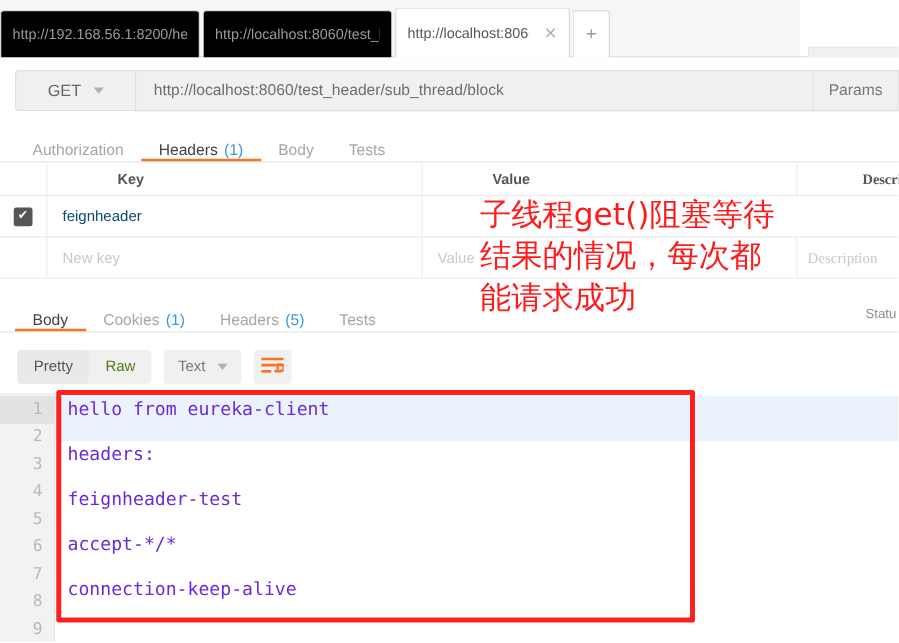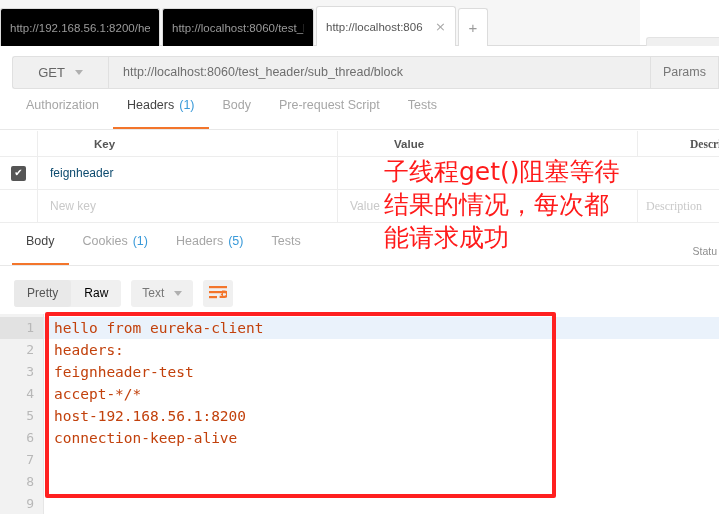--- a/index.html
+++ b/index.html
@@ -149,21 +149,21 @@
     width: 719px; height: 32px;
     display: flex;
     align-items: flex-start;
     border-bottom: 1px solid #e8e8e8;
     padding-left: 12px;
     background: #ffffff;
   }
   .reqtab {
     height: 31px;
     padding: 0 14px;
-    display: flex; align-items: flex-start;
+    display: flex; align-items: flex-end;
     font-size: 12.5px;
     color: #a6a6a6;
     white-space: nowrap;
     border-bottom: 2px solid transparent;
   }
   .reqtab.active {
     color: #444444;
     border-bottom: 2px solid #f3752b;
   }
   .reqtab .cnt { color: #3a9ad9; margin-left: 5px; }
@@ -255,21 +255,21 @@
     background: #f0f0f0;
     border-radius: 3px;
     height: 27px;
     align-items: center;
   }
   .seg {
     padding: 0 13px;
     height: 27px;
     display: flex; align-items: center;
     font-size: 12px;
-    color: #000000;
+    color: #4d7c0f;
   }
   .seg.active {
     color: #555555;
     background: #e9e9e9;
     border-radius: 3px;
   }
   .fmt-select {
     display: flex; align-items: center; gap: 10px;
     background: #f0f0f0;
     border-radius: 3px;
@@ -310,25 +310,25 @@
     color: #b8b8b8;
   }
   .gutter .ln.first { background: #e2e2e2; }
   .code-lines {
     flex: 1;
     padding-top: 3px;
     padding-left: 10px;
     overflow: hidden;
   }
   .code-lines .cl {
-    height: 22px;
+    height: 36px;
     line-height: 22px;
     font-family: "DejaVu Sans Mono", monospace;
     font-size: 14.5px;
-    color: #c2410c;
+    color: #6d28d9;
     white-space: pre;
   }
   .code-lines .cl.first {
     background: #eaf2fb;
     margin-left: -10px;
     padding-left: 10px;
   }
 
   
   .red-note {
@@ -393,23 +393,20 @@
   <div class="reqtabs">
     <div class="reqtab">
       <span>Authorization</span>
     </div>
     <div class="reqtab active">
       <span>Headers</span>
       <span class="cnt">(1)</span>
     </div>
     <div class="reqtab">
       <span>Body</span>
-    </div>
-    <div class="reqtab">
-      <span>Pre-request Script</span>
     </div>
     <div class="reqtab">
       <span>Tests</span>
     </div>
   </div>
 
   <div class="hdr-table">
     <div class="hdr-row head">
       <div class="cell-check"></div>
       <div class="cell-key">
@@ -501,21 +498,20 @@
       <div class="ln">6</div>
       <div class="ln">7</div>
       <div class="ln">8</div>
       <div class="ln">9</div>
     </div>
     <div class="code-lines">
       <div class="cl first">hello from eureka-client</div>
       <div class="cl">headers:</div>
       <div class="cl">feignheader-test</div>
       <div class="cl">accept-*/*</div>
-      <div class="cl">host-192.168.56.1:8200</div>
       <div class="cl">connection-keep-alive</div>
       <div class="cl"></div>
     </div>
   </div>
 
   <div class="red-box"></div>
   <div class="red-note">子线程get()阻塞等待
 结果的情况，每次都
 能请求成功</div>
 

